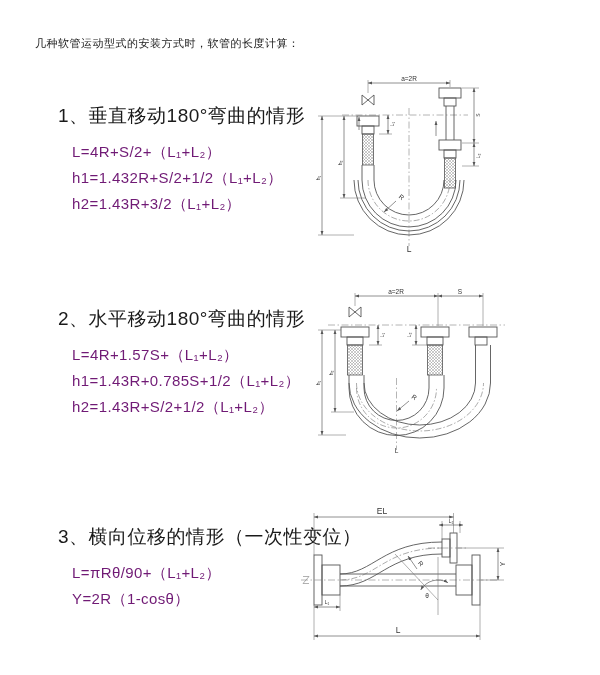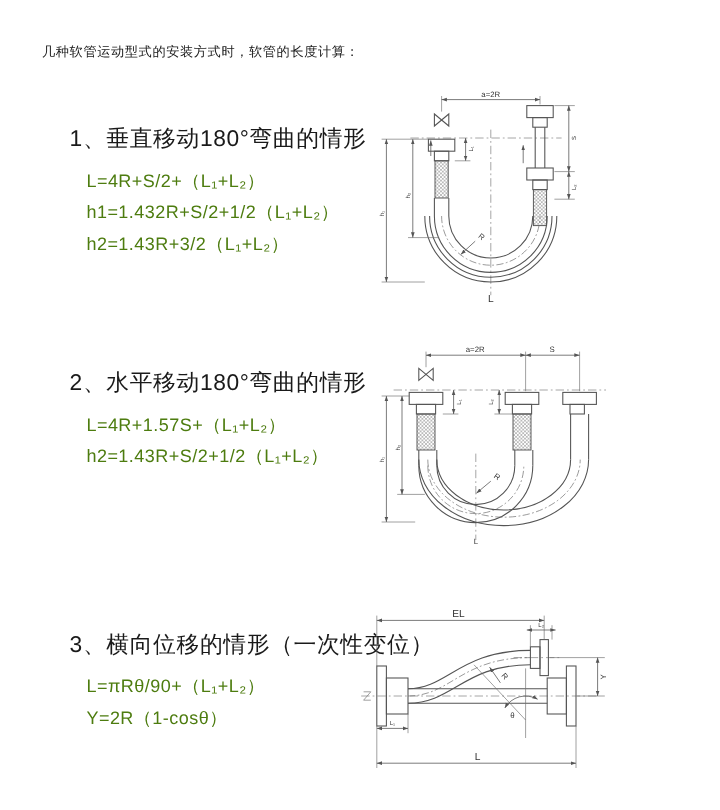--- a/index.html
+++ b/index.html
@@ -9,21 +9,21 @@
   }
   .page-title{
     position:absolute;left:35px;top:36px;font-size:11px;font-weight:normal;letter-spacing:0.5px;
   }
   .section{position:absolute;}
   .sec1{left:46px;top:103px;}
   .sec2{left:46px;top:306px;}
   .sec3{left:46px;top:524px;}
   .section-heading{font-size:19px;font-weight:normal;letter-spacing:0.5px;margin-left:12px;}
   .formulas{margin-left:26px;margin-top:15px;}
-  .formula{font-size:15px;line-height:16px;margin-top:10px;letter-spacing:0.4px;color:#4d7c0f;}
+  .formula{font-size:15px;line-height:16px;margin-top:10px;letter-spacing:0.4px;color:#701a75;}
   .diagram{position:absolute;}
   .d1{left:312px;top:68px;}
   .d2{left:310px;top:283px;}
   .d3{left:298px;top:503px;}
   svg{display:block;}
   svg .ln{stroke:#555;stroke-width:0.9;fill:none;}
   svg .thin{stroke:#6f6f6f;stroke-width:0.55;fill:none;}
   svg .dash{stroke:#777;stroke-width:0.55;fill:none;stroke-dasharray:7 2.5 1.5 2.5;}
   svg .tube-dash{stroke:#666;stroke-width:0.55;fill:none;stroke-dasharray:6 2 1.5 2;}
   svg .dim{stroke:#555;stroke-width:0.65;fill:none;}
@@ -44,20 +44,21 @@
     <div class="formula">L=4R+S/2+（L₁+L₂）</div>
     <div class="formula">h1=1.432R+S/2+1/2（L₁+L₂）</div>
     <div class="formula">h2=1.43R+3/2（L₁+L₂）</div>
   </div>
 </div>
 
 <div class="section sec2">
   <div class="section-heading">2、水平移动180°弯曲的情形</div>
   <div class="formulas">
     <div class="formula">L=4R+1.57S+（L₁+L₂）</div>
+    <div class="formula">h1=1.43R+0.785S+1/2（L₁+L₂）</div>
     <div class="formula">h2=1.43R+S/2+1/2（L₁+L₂）</div>
   </div>
 </div>
 
 <div class="section sec3">
   <div class="section-heading">3、横向位移的情形（一次性变位）</div>
   <div class="formulas">
     <div class="formula">L=πRθ/90+（L₁+L₂）</div>
     <div class="formula">Y=2R（1-cosθ）</div>
   </div>

